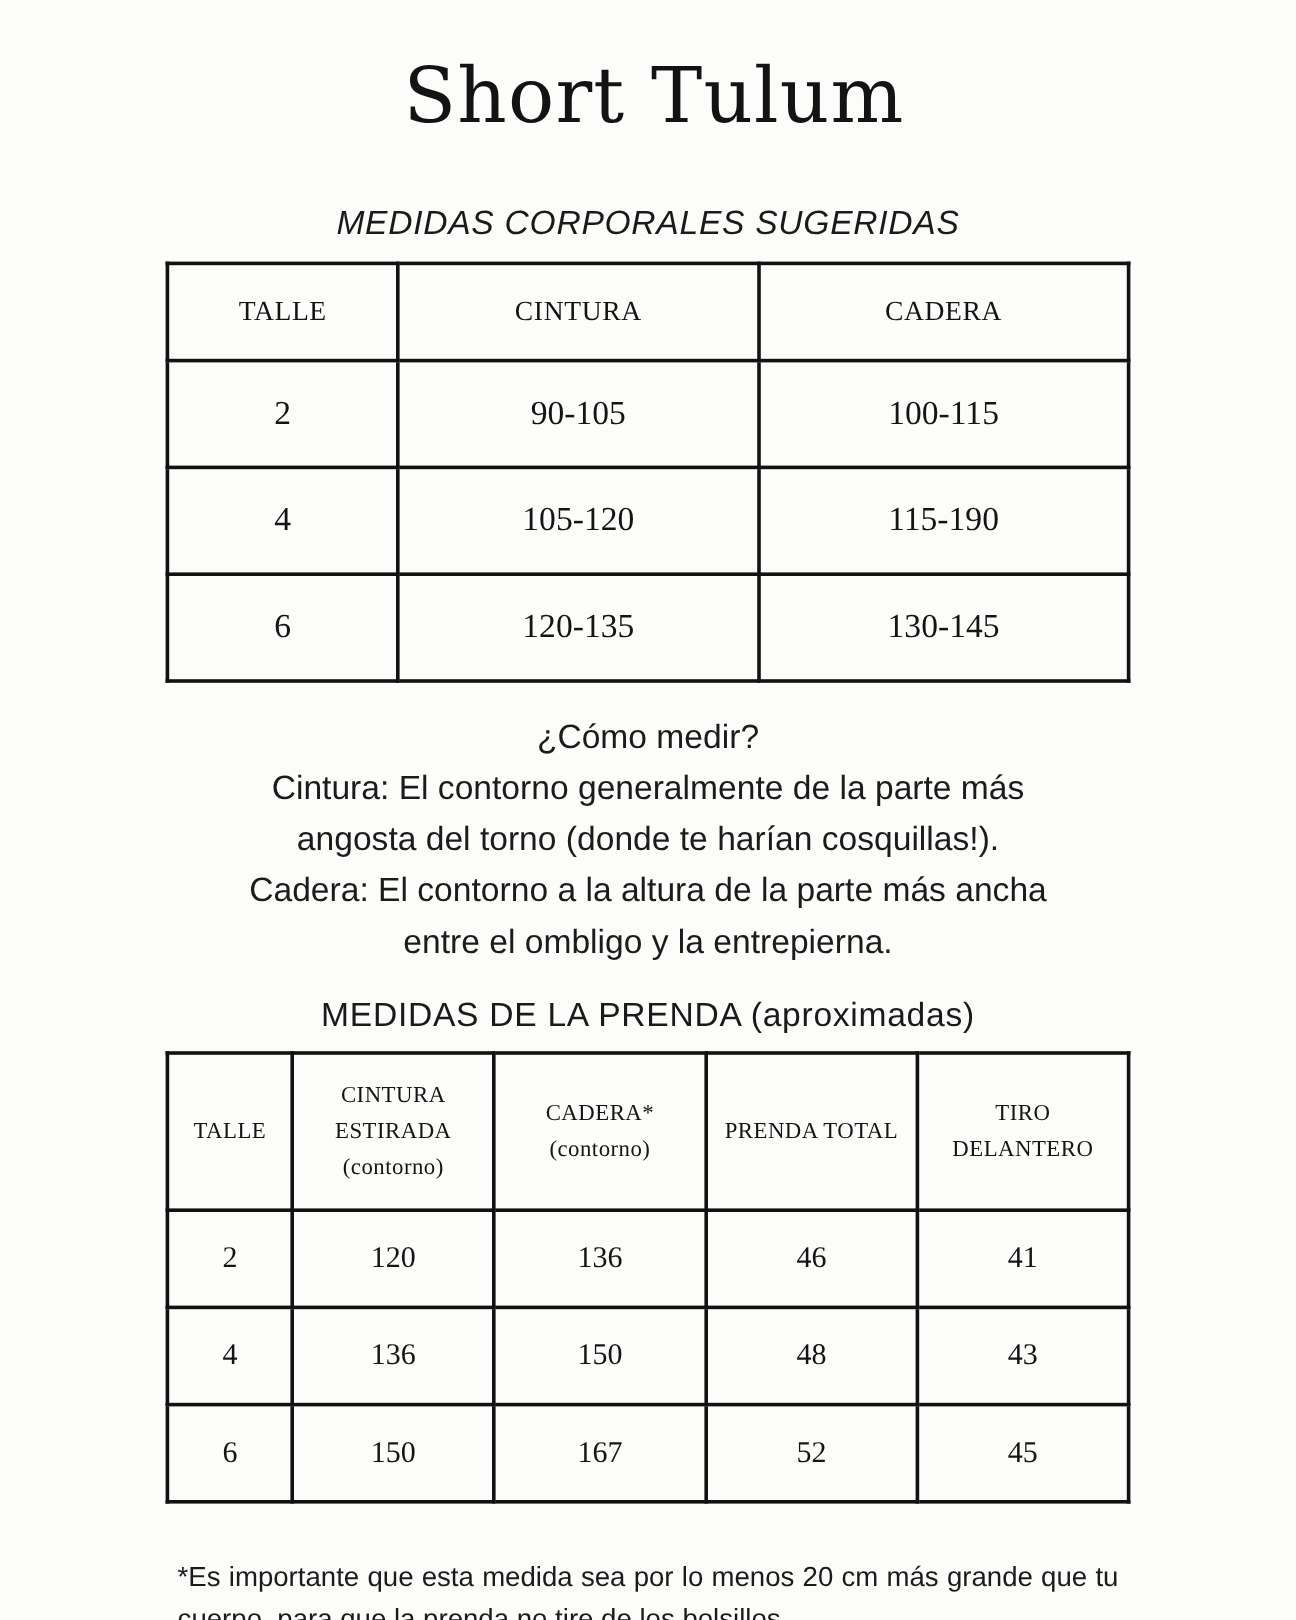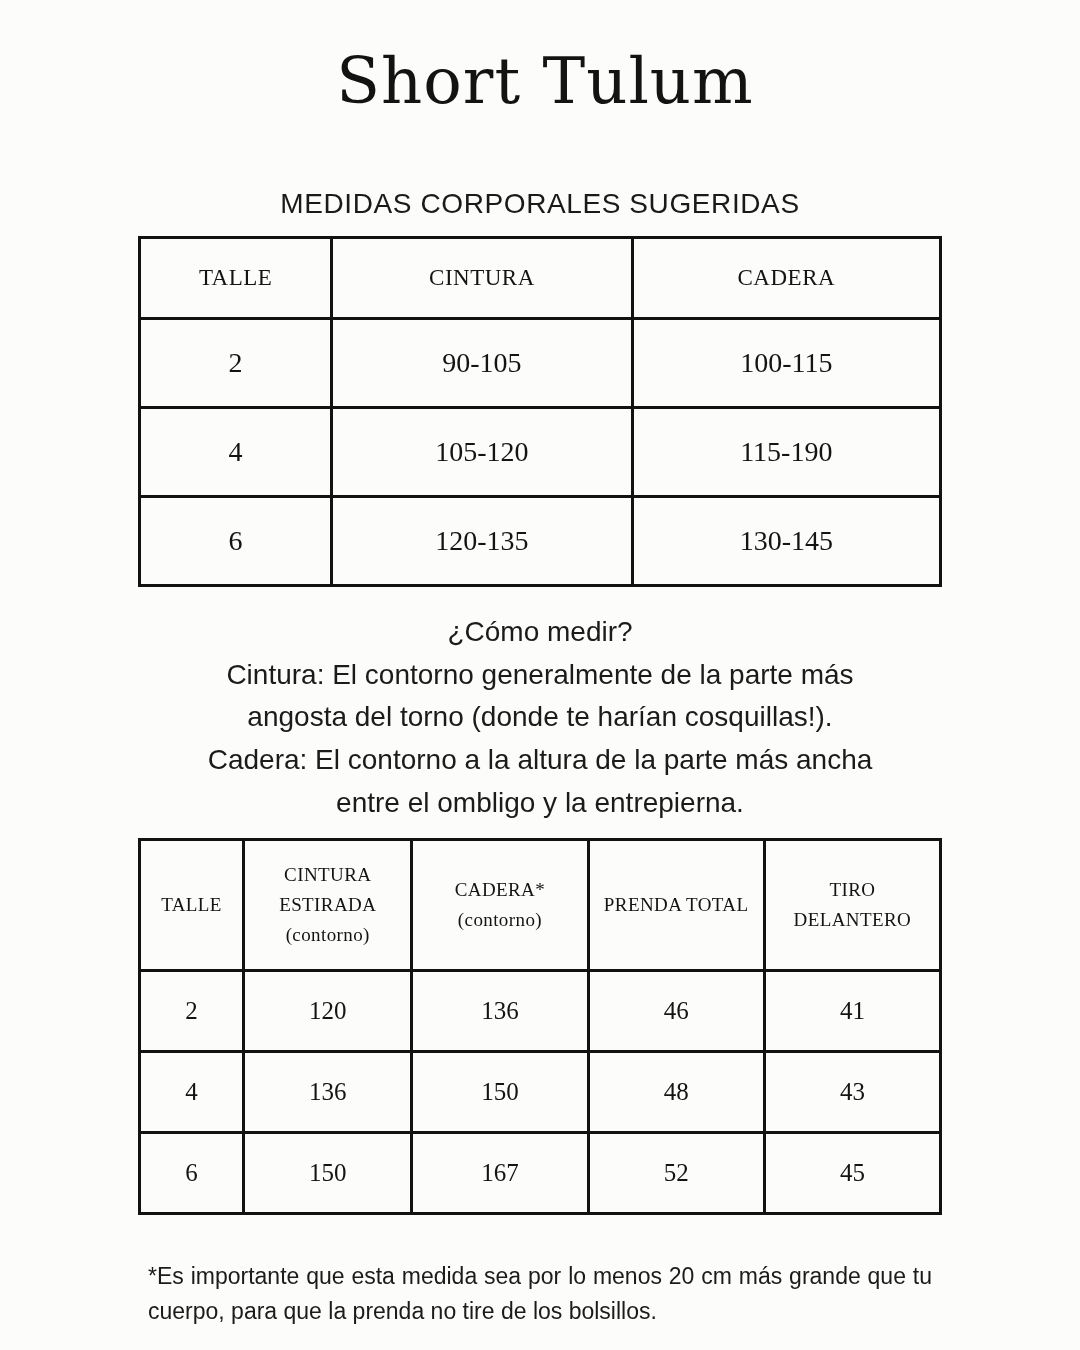--- a/index.html
+++ b/index.html
@@ -30,21 +30,21 @@
     color: #131313;
   }
   .section-heading {
     text-align: center;
     font-size: 28px;
     font-weight: 400;
     letter-spacing: 0.6px;
     color: #1a1a1a;
     margin: 0;
   }
-  .heading-1 { margin-top: 72px; }
+  .heading-1 { margin-top: 54px; font-style: italic; }
   .heading-2 { margin-top: 24px; }
 
   table {
     border-collapse: collapse;
     table-layout: fixed;
     width: 804px;
     margin: 0 auto;
     background: transparent;
   }
   .tbl-1 { margin-top: 16px; }
@@ -133,20 +133,21 @@
     </table>
   </section>
 
   <div class="howto">
     <p>¿Cómo medir?</p>
     <p>Cintura: El contorno generalmente de la parte más angosta del torno (donde te harían cosquillas!).</p>
     <p>Cadera: El contorno a la altura de la parte más ancha entre el ombligo y la entrepierna.</p>
   </div>
 
   <section>
+    <h2 class="section-heading heading-2">MEDIDAS DE LA PRENDA (aproximadas)</h2>
 
     <table class="tbl-2">
       <colgroup>
         <col class="c1">
           <col class="c2">
           <col class="c3">
           <col class="c4">
           <col class="c5">
       </colgroup>
       <thead>

